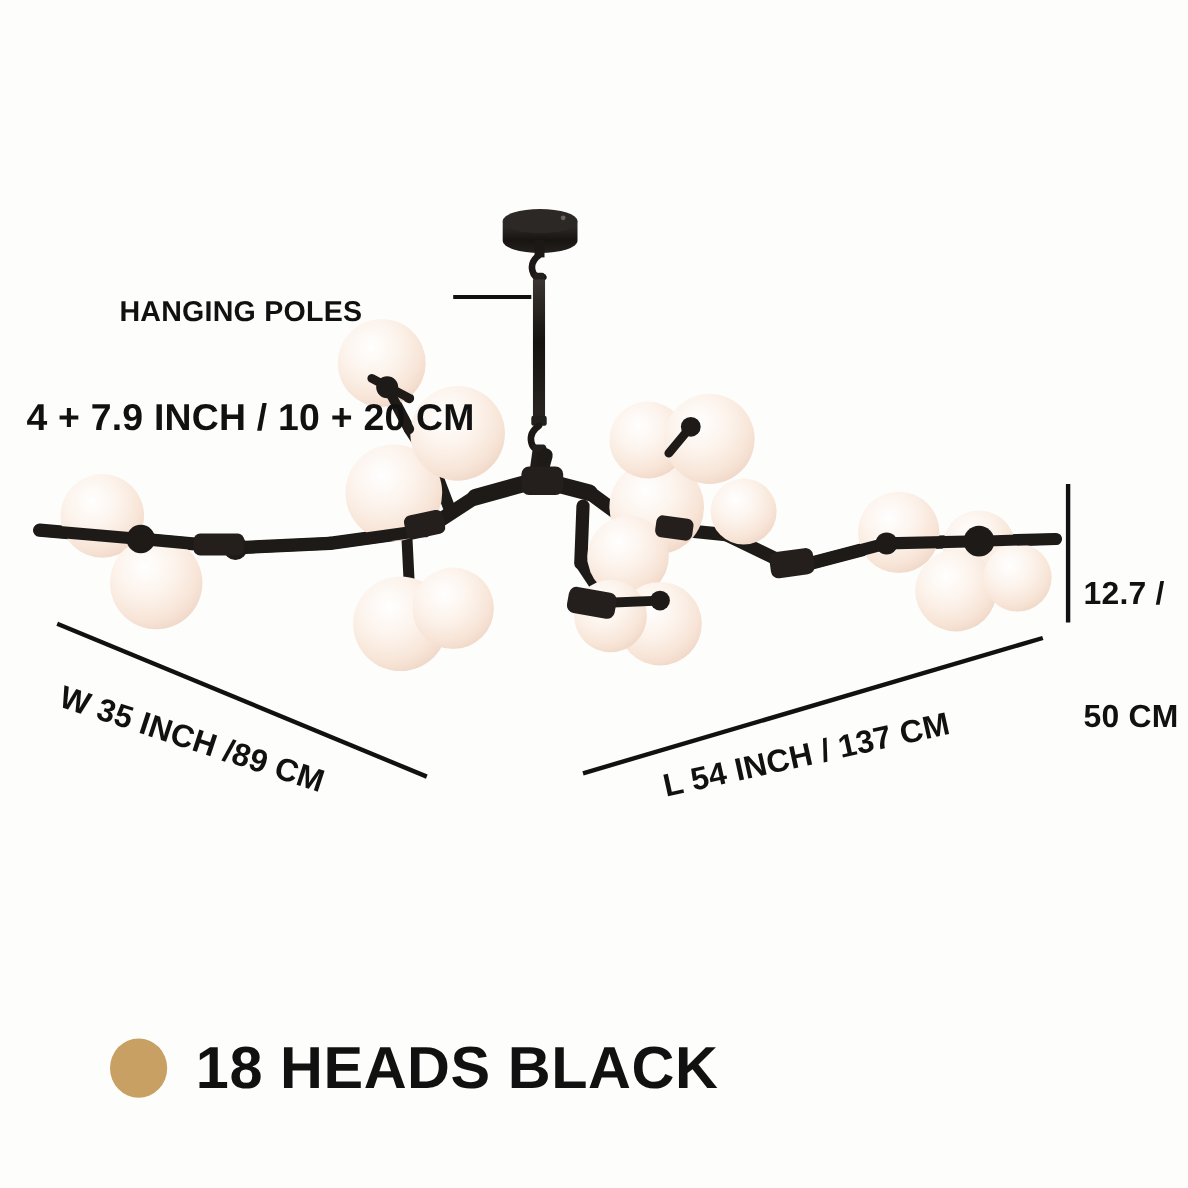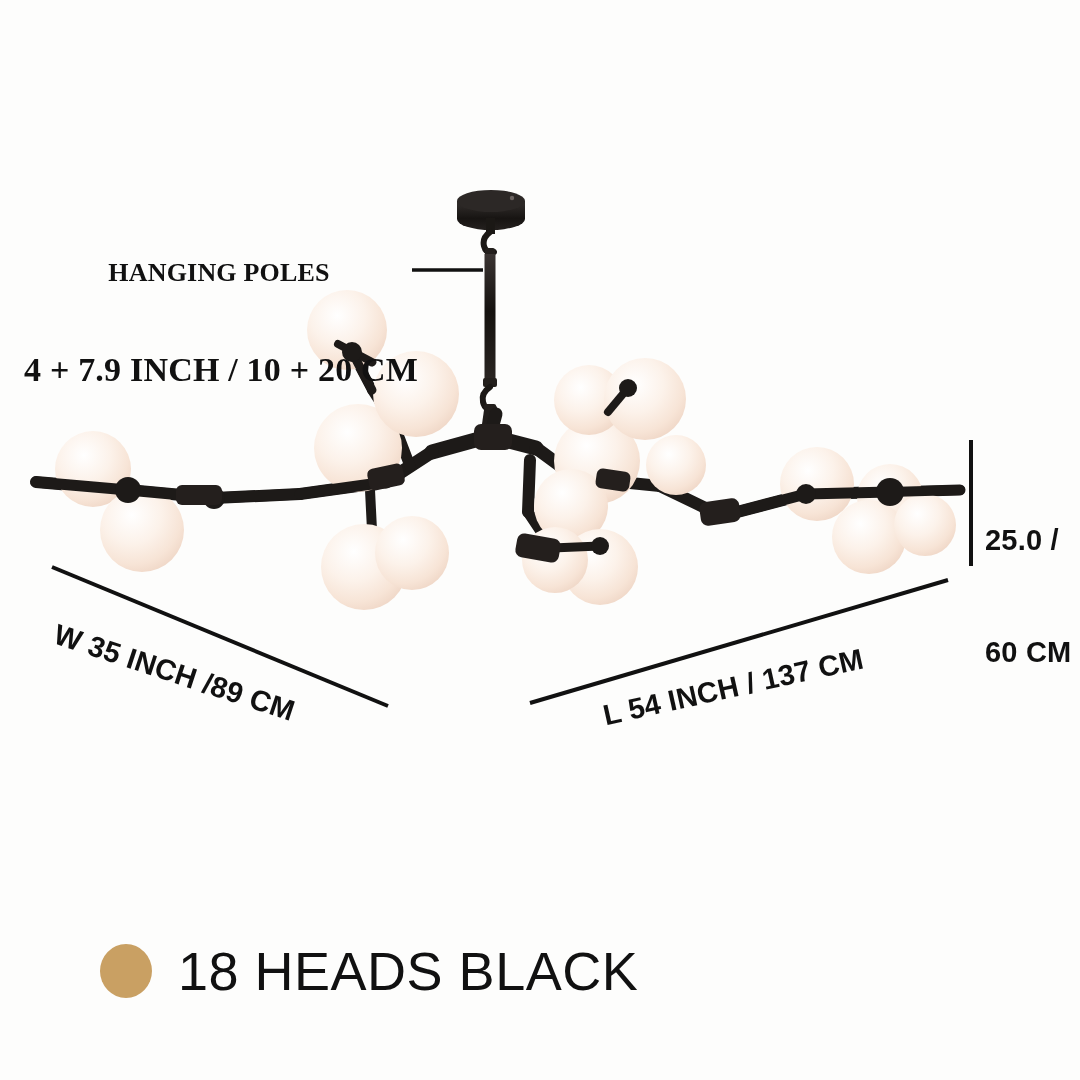--- a/index.html
+++ b/index.html
@@ -36,26 +36,25 @@
     color: #111111;
     font-family: "Liberation Sans", sans-serif;
     font-weight: bold;
     white-space: pre;
     letter-spacing: 0.2px;
   }
 
   
   #hanging-poles-callout {
     left: 24px;
-    top: 197px;
+    top: 207px;
     width: 390px;
     text-align: center;
     font-size: 26px;
     line-height: 1.18;
-    font-family: Liberation Serif, serif;
   }
   #hanging-poles-callout .line-1,
   #hanging-poles-callout .line-2 { display: block; }
   #hanging-poles-callout .line-3 {
     display: block;
     font-size: 34px;
   }
 
   
   #height-label {
@@ -94,21 +93,21 @@
   }
   #color-swatch {
     width: 52px;
     height: 54px;
     border-radius: 50%;
     background: #c9a063;
     flex: 0 0 auto;
   }
   #caption-text {
     font-size: 54px;
-    font-weight: normal;
+    font-weight: bold;
     color: #111111;
     letter-spacing: 0.5px;
     font-family: "Liberation Sans", sans-serif;
   }
 </style>
 </head>
 <body style="background: rgb(253, 253, 252);">
 
 <div id="stage">
 
@@ -248,22 +247,22 @@
     <line id="width-line" x1="52" y1="567" x2="388" y2="706" stroke="#111111" stroke-width="4"></line>
     <line id="length-line" x1="530" y1="703" x2="948" y2="580" stroke="#111111" stroke-width="4"></line>
   </svg>
 
   <div class="anno-text" id="hanging-poles-callout">
     <span class="line-1">HANGING POLES</span>
     <span class="line-3">4 + 7.9 INCH / 10 + 20 CM</span>
   </div>
 
   <div class="anno-text" id="height-label">
-    <span>25.0 /</span>
-    <span>60 CM</span>
+    <span>12.7 /</span>
+    <span>50 CM</span>
   </div>
 
   <div class="anno-text" id="width-label">W 35 INCH /89 CM</div>
 
   <div class="anno-text" id="length-label">L 54 INCH / 137 CM</div>
 
   <div id="caption-row">
     <div id="color-swatch" style="background: rgb(201, 160, 99);"></div>
     <div id="caption-text">18 HEADS BLACK</div>
   </div>

